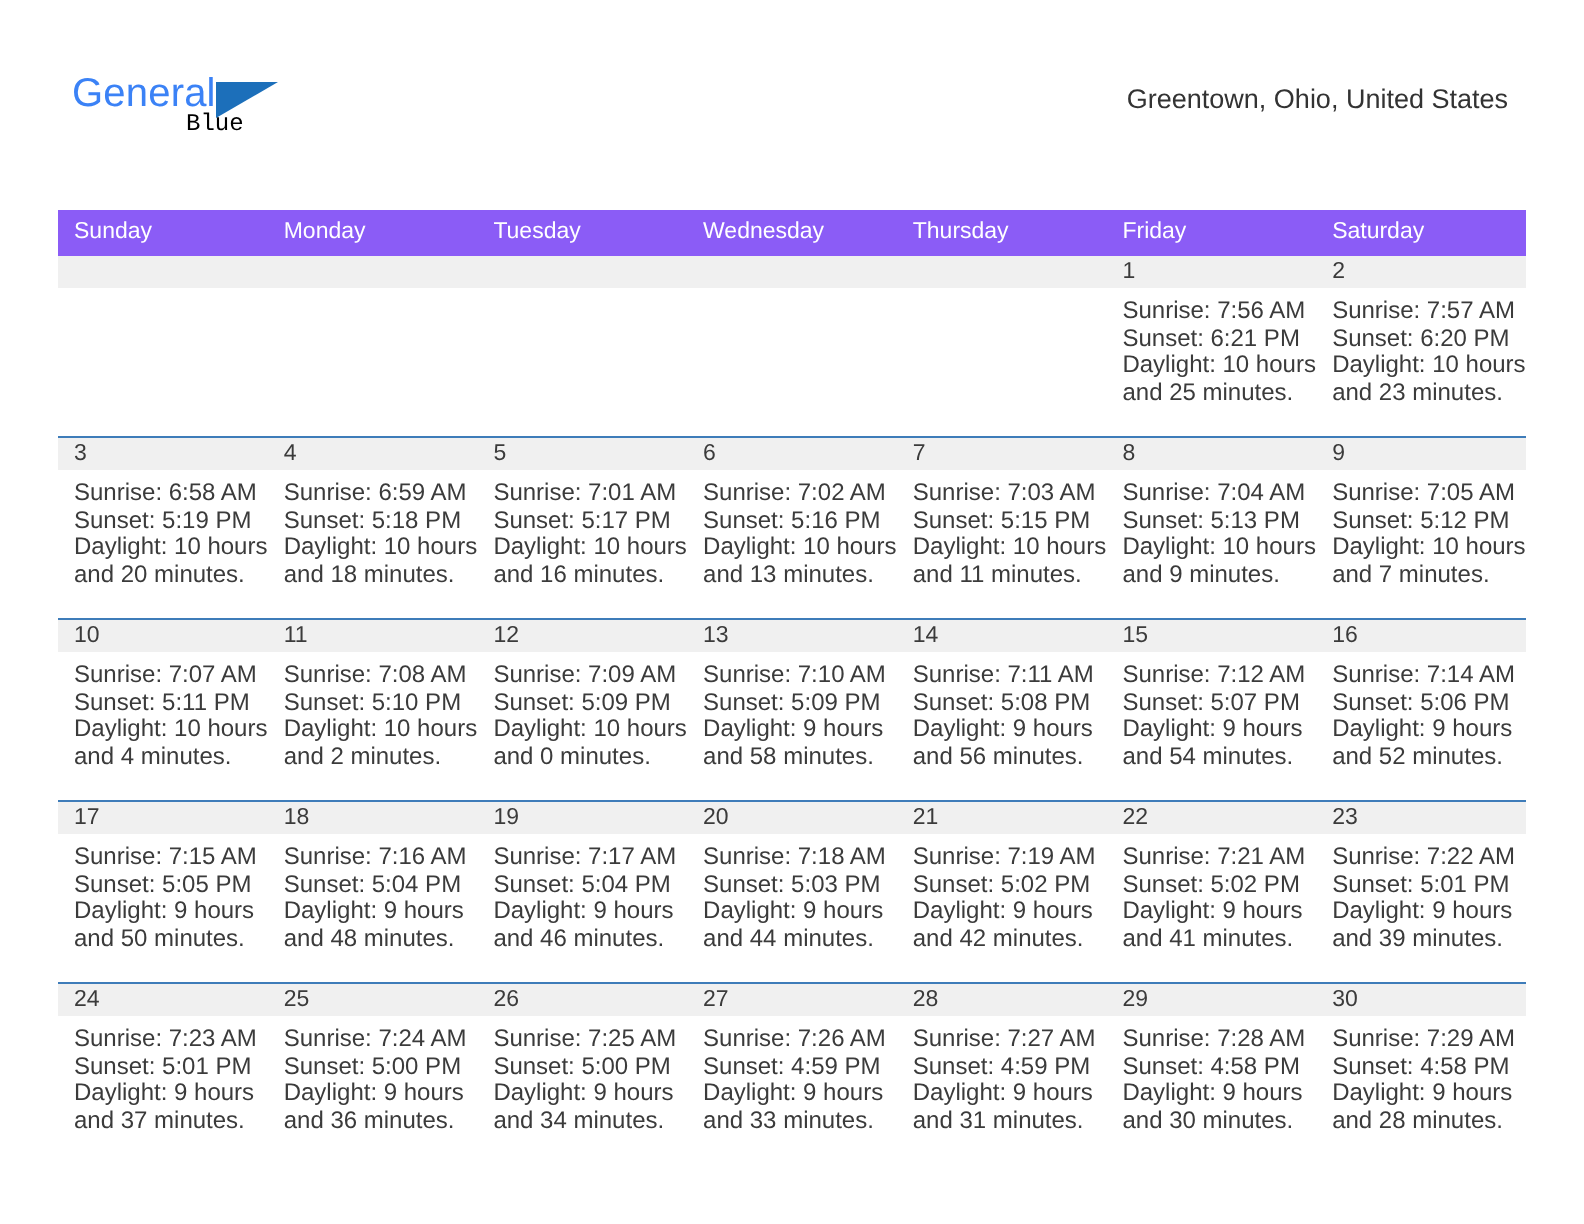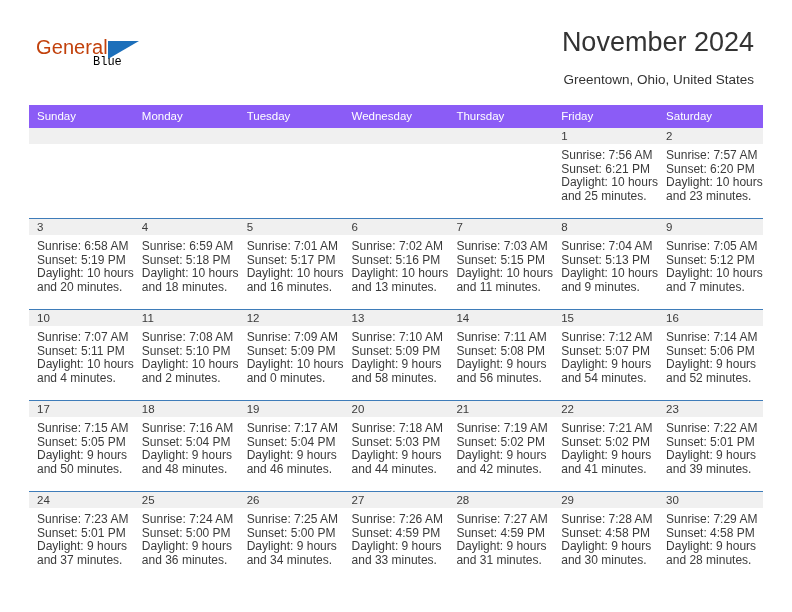--- a/index.html
+++ b/index.html
@@ -35,21 +35,21 @@
     top: 36px;
     width: 140px;
     height: 44px;
   }
   .logo-general {
     position: absolute;
     left: 0;
     top: 0;
     font-size: 20px;
     letter-spacing: 0.1px;
-    color: #c2410c;
+    color: #3b82f6;
     font-family: "Liberation Sans", sans-serif;
   }
   .logo-triangle {
     position: absolute;
     left: 72px;
     top: 5px;
     width: 0;
     height: 0;
     border-left: 31px solid #1c6fba;
     border-bottom: 18px solid transparent;
@@ -143,21 +143,20 @@
 
   <div class="header">
 
     <div class="logo">
       <span class="logo-general">General</span>
       <span class="logo-triangle"></span>
       <span class="logo-blue">Blue</span>
     </div>
 
     <div class="title-block">
-      <h1 class="month-title">November 2024</h1>
       <div class="location">Greentown, Ohio, United States</div>
     </div>
 
   </div>
 
   <table class="calendar">
     <thead>
       <tr>
         <th>Sunday</th>
         <th>Monday</th>

